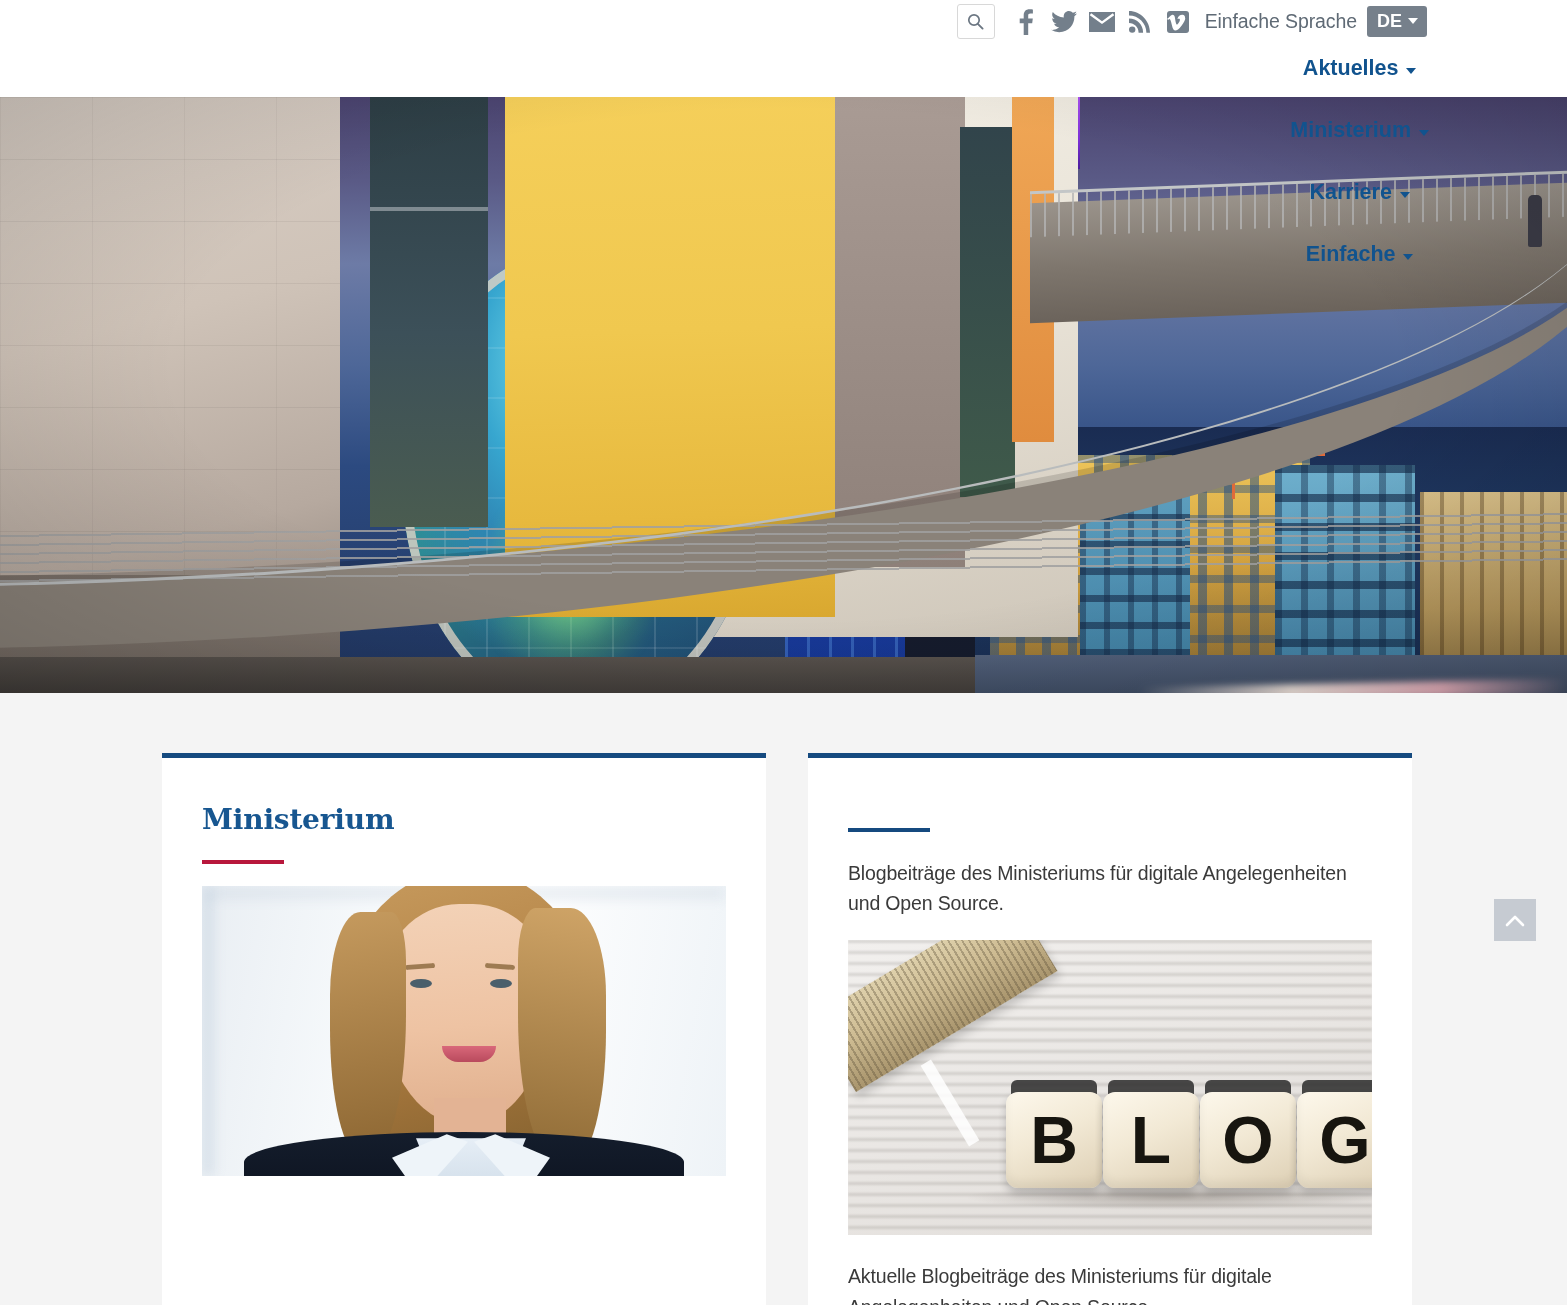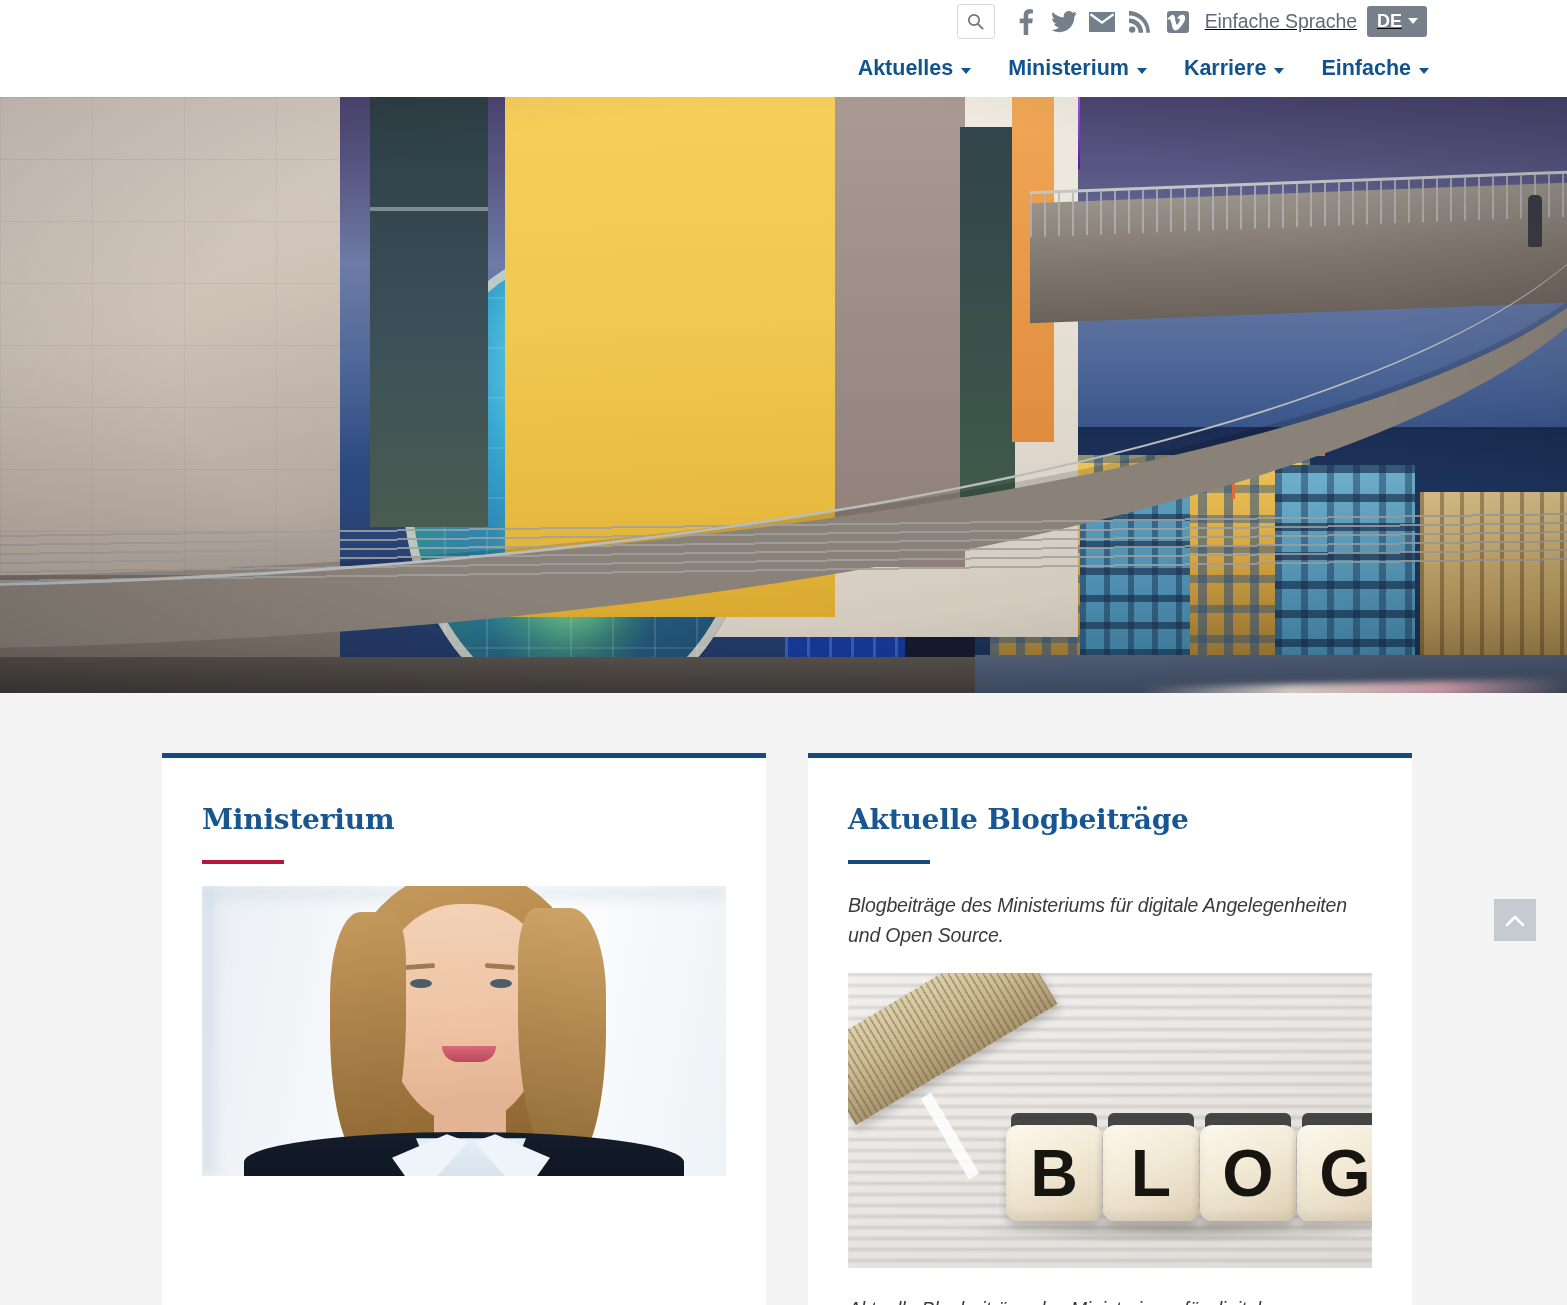--- a/index.html
+++ b/index.html
@@ -34,21 +34,20 @@
   .logo .logo-de { color: #8a9199; }
   .logo .logo-gov { color: #1b4a72; }
 
   .utility-bar {
     position: absolute;
     right: 140px;
     top: 4px;
     display: flex;
     align-items: center;
     gap: 0px;
-    text-decoration: underline;
   }
   .search-box {
     width: 38px;
     height: 35px;
     border: 1px solid #d8d8d8;
     border-radius: 3px;
     background: #fff;
     display: flex;
     align-items: center;
     justify-content: center;
@@ -91,20 +90,21 @@
     border-top: 6px solid currentColor;
   }
 
   .mainnav {
     position: absolute;
     right: 138px;
     top: 56px;
     display: flex;
     align-items: center;
     gap: 37px;
+    flex-direction: column;
   }
   .navitem {
     display: flex;
     align-items: center;
     gap: 8px;
     color: #11538e;
     font-size: 21.5px;
     font-weight: 700;
     white-space: nowrap;
   }
@@ -385,21 +385,20 @@
     margin: 24px 0 0 0;
   }
   .rule.red { background: #b8173c; }
   .rule.blue { background: #154a7f; }
   .card-text {
     font-size: 19.5px;
     line-height: 1.55;
     color: #3a3a3a;
     margin-top: 26px;
     letter-spacing: -0.15px;
-    font-style: italic;
   }
   .card-media {
     margin-top: 22px;
     width: 524px;
     height: 295px;
     overflow: hidden;
     position: relative;
   }
   .card .card-media.portrait { height: 290px; }
 
@@ -689,21 +688,20 @@
         <div class="p-hair-front-l"></div>
         <div class="p-hair-front-r"></div>
         <div class="p-jacket"></div>
         <div class="p-shirt"></div>
         <div class="p-collar-l"></div>
         <div class="p-collar-r"></div>
       </div>
     </section>
 
     <section class="card">
-      <h2 class="card-title">Aktuelle Blogbeiträge</h2>
       <div class="rule blue"></div>
       <p class="card-text">Blogbeiträge des Ministeriums für digitale Angelegenheiten und Open Source.</p>
       <div class="card-media">
         <div class="blog-bg"></div>
         <div class="blog-shadow"></div>
         <div class="newspaper"></div>
         <div class="np-string"></div>
         <div class="dice-top t1"></div>
         <div class="dice-top t2"></div>
         <div class="dice-top t3"></div>

